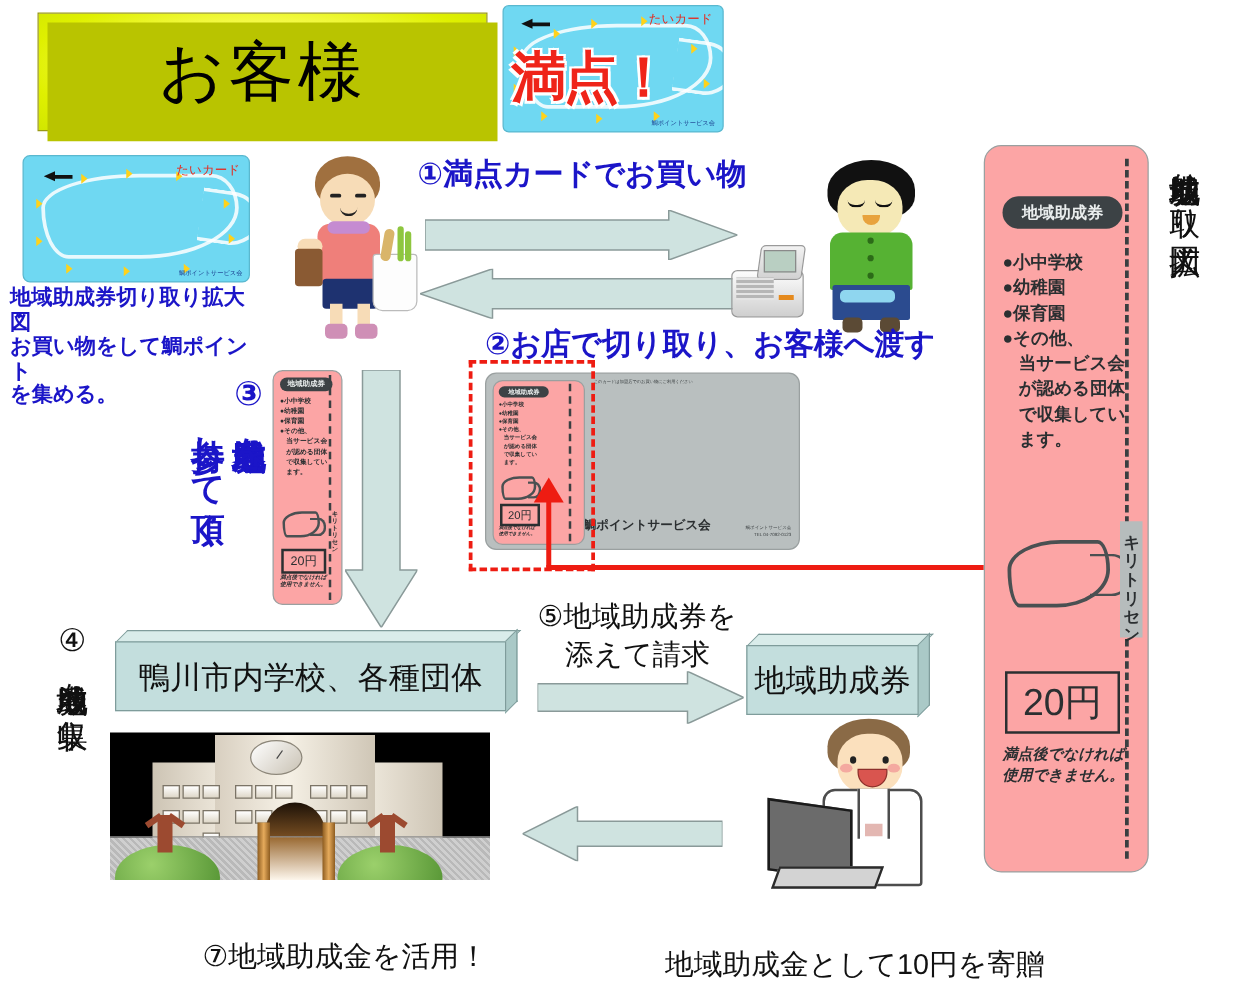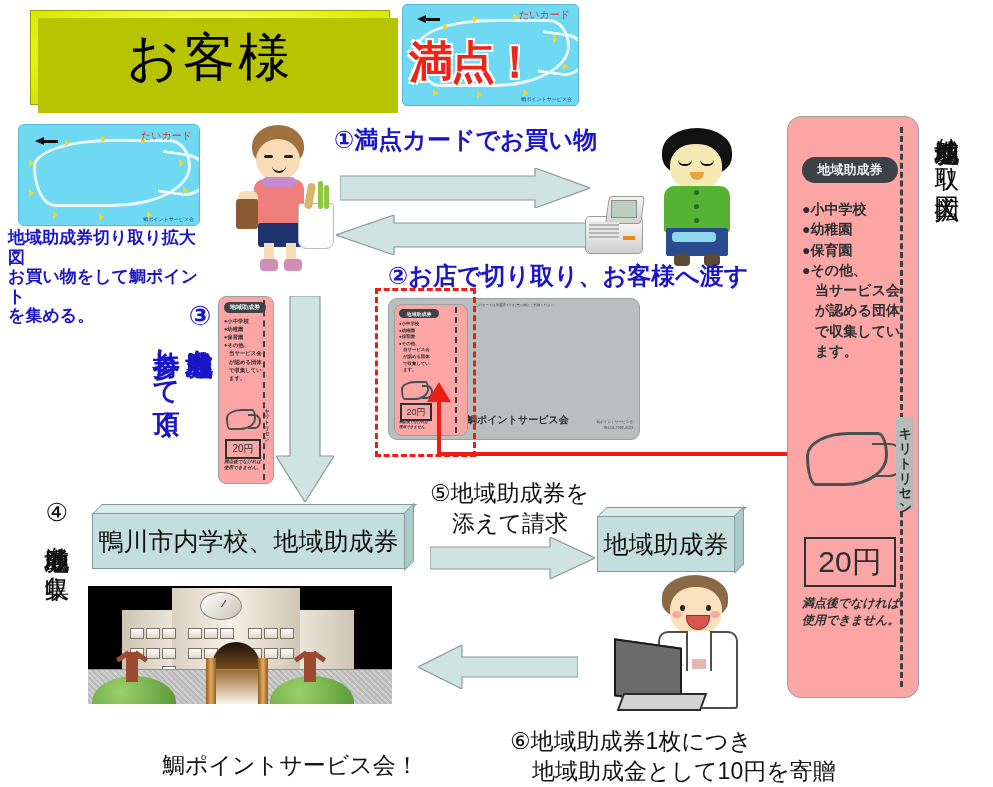--- a/index.html
+++ b/index.html
@@ -336,21 +336,21 @@
   </div>
 
   <div class="abs blacktext vtext" style="left:934px;top:120px;font-size:25px;">地域助成券切り取り拡大図</div>
 
   <div class="abs blacktext vtext" style="left:44px;top:498px;font-size:25px;">④</div>
   <div class="abs blacktext vtext" style="left:44px;top:528px;font-size:25px;">地域助成券を収集</div>
 
   <div class="box3d" style="left:92px;top:513px;width:313px;height:56px;">
     <div class="btop"></div>
     <div class="bside"></div>
-    <div class="bface" style="font-size:25px;">鴨川市内学校、地域助成券</div>
+    <div class="bface" style="font-size:25px;">鴨川市内学校、各種団体</div>
   </div>
 
   <div class="abs blacktext" style="left:430px;top:480px;font-size:23px;">⑤地域助成券を</div>
   <div class="abs blacktext" style="left:452px;top:510px;font-size:23px;">添えて請求</div>
 
   <div class="arrow" style="left:430px;top:537px;">
     <svg width="165" height="42" viewBox="0 0 165 42">
       <polygon points="0,10 120,10 120,0 165,21 120,42 120,32 0,32" fill="#cfe3e0" stroke="#8a9a99" stroke-width="1.2"></polygon>
     </svg>
   </div>
@@ -415,18 +415,17 @@
     <div class="abs" style="left:86px;top:40px;width:22px;height:13px;background:#d9554f;border-radius:0 0 12px 12px;border:1px solid #8c2f2b;"></div>
     <div class="abs" style="left:72px;top:36px;width:10px;height:7px;background:#f4a9a0;border-radius:50%;"></div>
     <div class="abs" style="left:110px;top:36px;width:10px;height:7px;background:#f4a9a0;border-radius:50%;"></div>
     <div class="abs" style="left:58px;top:56px;width:76px;height:74px;background:#fff;border:2px solid #4d4d4d;border-radius:10px 10px 3px 3px;"></div>
     <div class="abs" style="left:86px;top:56px;width:22px;height:40px;background:#fff;border-left:2px solid #4d4d4d;border-right:2px solid #4d4d4d;transform:rotate(0deg);"></div>
     <div class="abs" style="left:92px;top:84px;width:14px;height:10px;background:#e3b7b2;"></div>
     <div class="abs" style="left:14px;top:68px;width:64px;height:54px;background:#6b6b6b;border:2px solid #1b1b1b;transform:skewY(8deg);"></div>
     <div class="abs" style="left:20px;top:118px;width:80px;height:14px;background:#d3d3d3;border:2px solid #2b2b2b;transform:skewX(-20deg);"></div>
   </div>
 
-  <div class="abs blacktext" style="left:510px;top:728px;font-size:23px;">⑥地域助成券1枚につき</div>
   <div class="abs blacktext" style="left:532px;top:758px;font-size:23px;">地域助成金として10円を寄贈</div>
 
-  <div class="abs blacktext" style="left:162px;top:752px;font-size:23px;">鯛ポイントサービス会！</div>
+  <div class="abs blacktext" style="left:162px;top:752px;font-size:23px;">⑦地域助成金を活用！</div>
 
 </div>
 
 </body></html>

